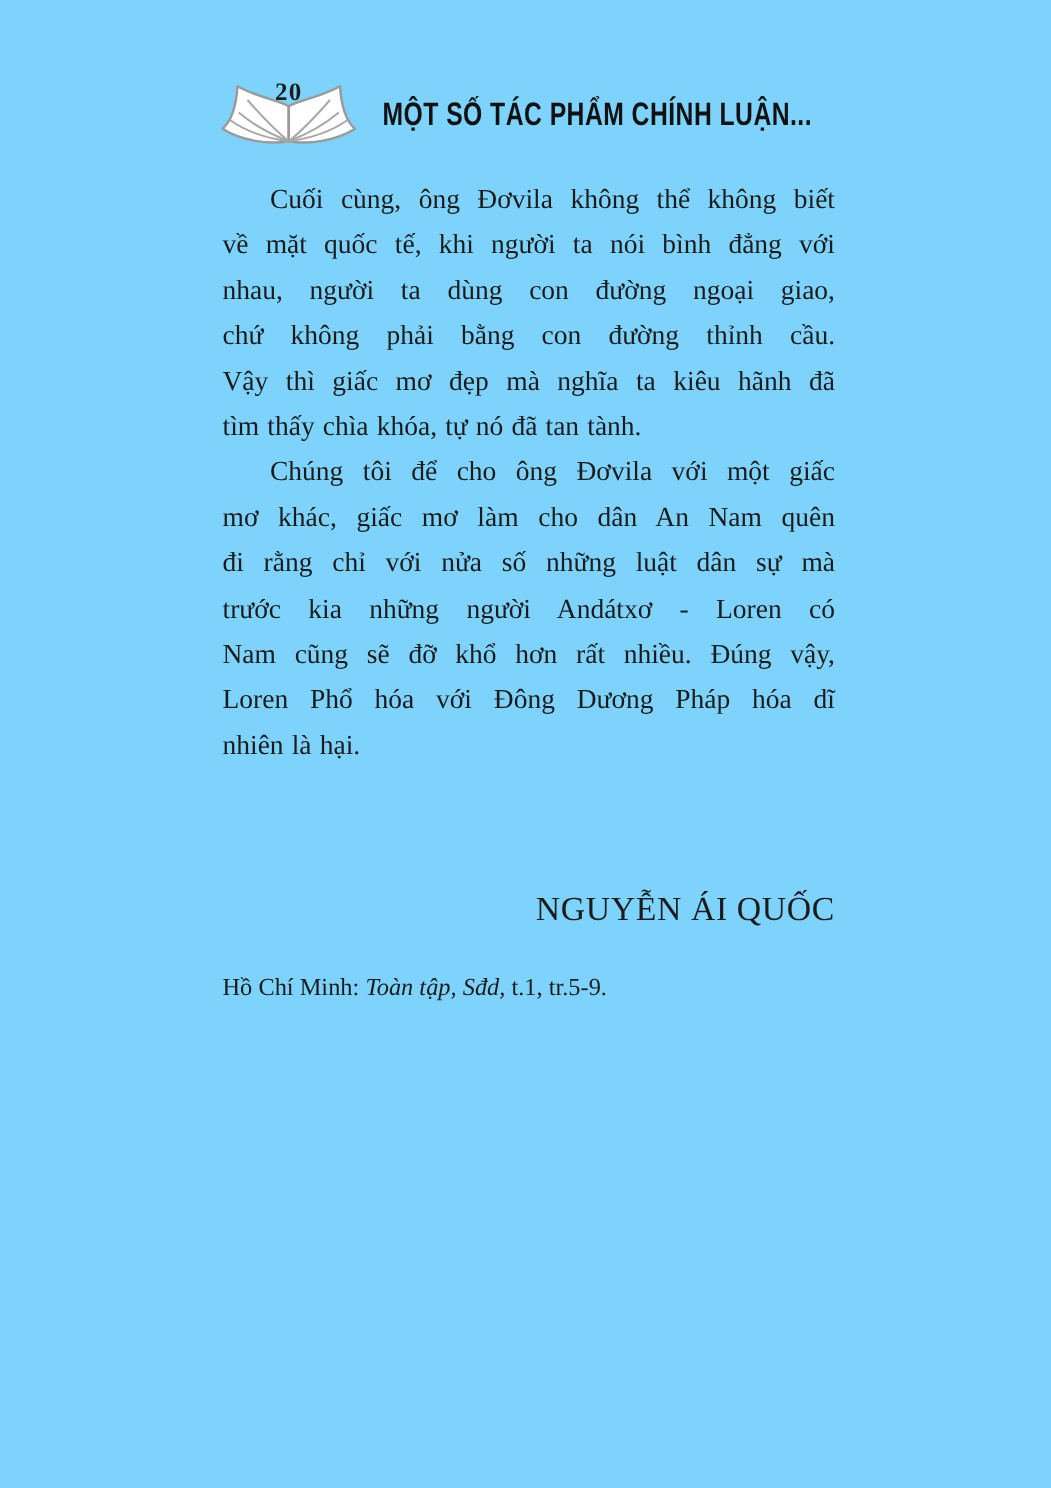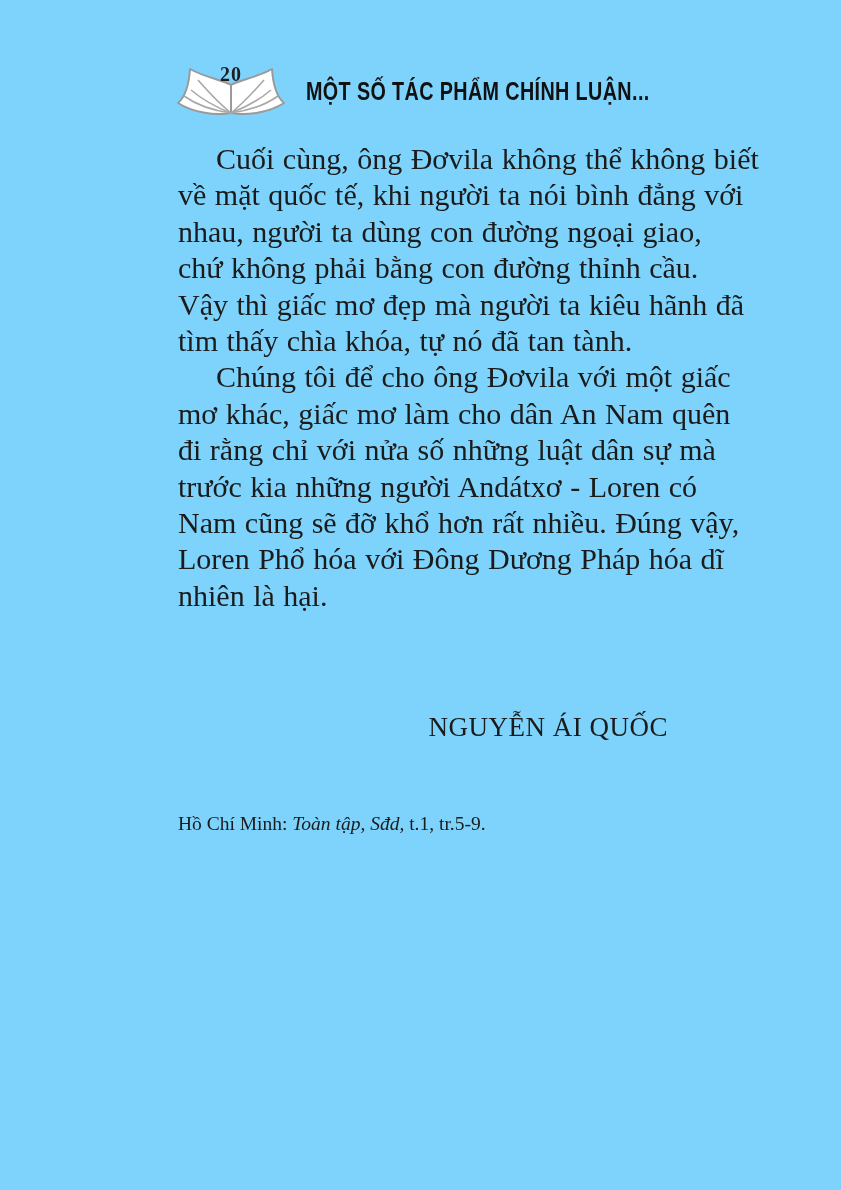--- a/index.html
+++ b/index.html
@@ -48,21 +48,21 @@
   }
 
   
   .body-text {
     position: absolute;
     left: 178px;
     top: 141px;
     width: 490px;
   }
   .bline {
-    font-size: 30px;
+    font-size: 22px;
     line-height: 36.4px;
     text-align: justify;
     text-align-last: justify;
     word-spacing: 1px;
     white-space: nowrap;
   }
   .bline.noj { text-align: left; text-align-last: left; }
   .bline.ind { text-indent: 38px; }
 
   
@@ -78,21 +78,20 @@
   }
 
   
   .footnote {
     position: absolute;
     left: 178px;
     top: 780px;
     width: 520px;
     font-size: 19.5px;
     color: #1b1b1b;
-    margin-top: 33px;
   }
   .footnote .it { font-style: italic; }
 </style>
 </head>
 <body>
 
 <div class="page">
 
   <div class="pagenum-wrap">
     <svg width="110" height="54" viewBox="0 0 110 54" aria-hidden="true">
@@ -112,21 +111,21 @@
     <div class="pagenum">20</div>
   </div>
 
   <div class="running-title">MỘT SỐ TÁC PHẨM CHÍNH LUẬN...</div>
 
   <main class="body-text">
     <div class="bline ind">Cuối cùng, ông Đơvila không thể không biết</div>
     <div class="bline">về mặt quốc tế, khi người ta nói bình đẳng với</div>
     <div class="bline">nhau, người ta dùng con đường ngoại giao,</div>
     <div class="bline">chứ không phải bằng con đường thỉnh cầu.</div>
-    <div class="bline">Vậy thì giấc mơ đẹp mà người ta kiêu hãnh đã</div>
+    <div class="bline">Vậy thì giấc mơ đẹp mà nghĩa ta kiêu hãnh đã</div>
     <div class="bline noj">tìm thấy chìa khóa, tự nó đã tan tành.</div>
 
     <div class="bline ind">Chúng tôi để cho ông Đơvila với một giấc</div>
     <div class="bline">mơ khác, giấc mơ làm cho dân An Nam quên</div>
     <div class="bline">đi rằng chỉ với nửa số những luật dân sự mà</div>
     <div class="bline">trước kia những người Andátxơ - Loren có</div>
     <div class="bline">Nam cũng sẽ đỡ khổ hơn rất nhiều. Đúng vậy,</div>
     <div class="bline">Loren Phổ hóa với Đông Dương Pháp hóa dĩ</div>
     <div class="bline noj">nhiên là hại.</div>
   </main>

